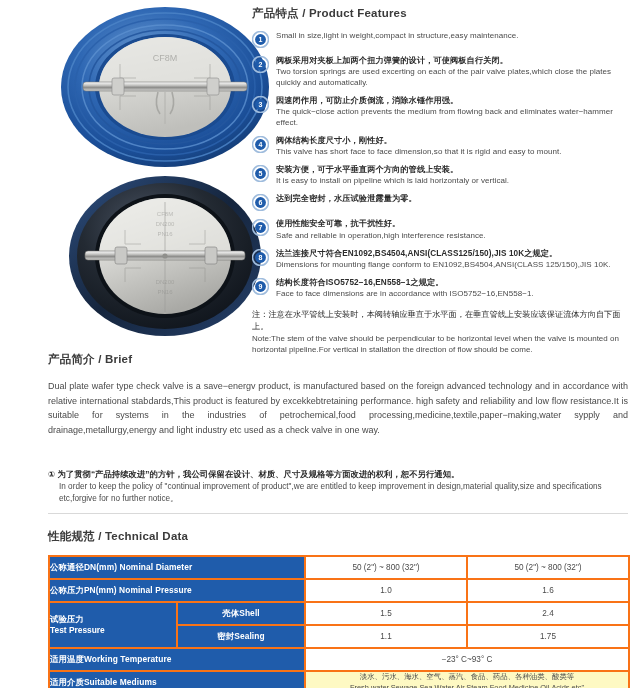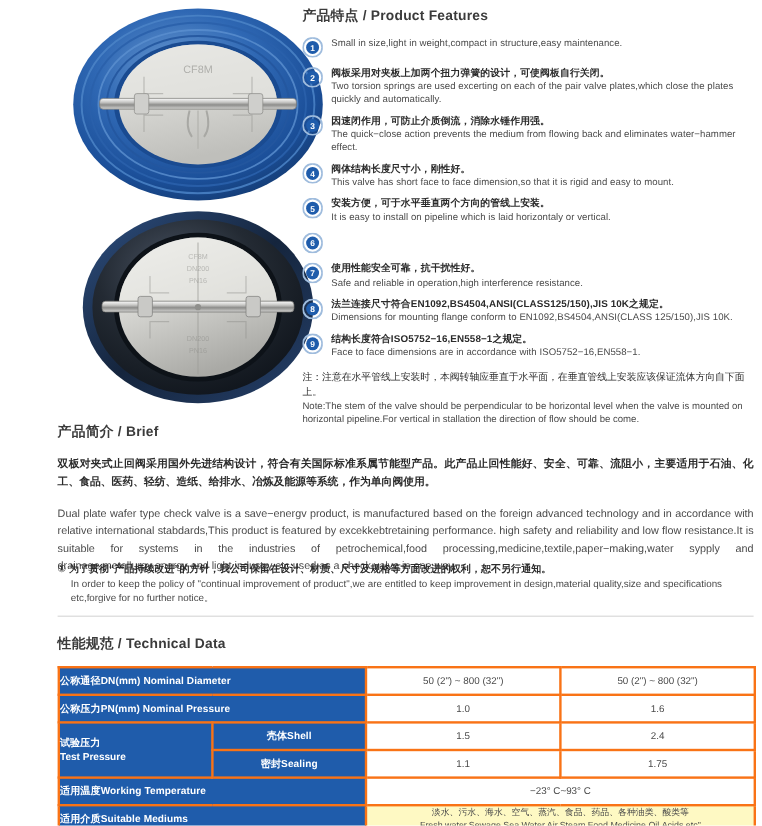--- a/index.html
+++ b/index.html
@@ -380,20 +380,21 @@
 
   <div class="feature">
     <div class="badge">
       <svg width="17" height="17" viewBox="0 0 17 17">
           <circle cx="8.5" cy="8.5" r="8" fill="none" stroke="#9fbcdd" stroke-width="1.6"></circle>
           <circle cx="8.5" cy="8.5" r="5.4" fill="#1f5cab"></circle>
           <text x="8.5" y="11.4" font-family="'Liberation Sans',sans-serif" font-size="7" font-weight="bold" fill="#ffffff" text-anchor="middle">6</text>
         </svg>
     </div>
     <div class="feature-text">
+      <div class="feat-cn">达到完全密封，水压试验泄露量为零。</div>
     </div>
   </div>
 
   <div class="feature">
     <div class="badge">
       <svg width="17" height="17" viewBox="0 0 17 17">
           <circle cx="8.5" cy="8.5" r="8" fill="none" stroke="#9fbcdd" stroke-width="1.6"></circle>
           <circle cx="8.5" cy="8.5" r="5.4" fill="#1f5cab"></circle>
           <text x="8.5" y="11.4" font-family="'Liberation Sans',sans-serif" font-size="7" font-weight="bold" fill="#ffffff" text-anchor="middle">7</text>
         </svg>
@@ -433,21 +434,20 @@
   </div>
 
   <div class="note">
     <div class="note-cn">注：注意在水平管线上安装时，本阀转轴应垂直于水平面，在垂直管线上安装应该保证流体方向自下面上。</div>
     <div class="note-en">Note:The stem of the valve should be perpendicular to be horizontal level when the valve is mounted on horizontal pipeline.For vertical in stallation the direction of flow should be come.</div>
   </div>
 </div>
 
 <div class="brief">
   <div class="section-title">产品简介 / Brief</div>
-  <div class="brief-cn">双板对夹式止回阀采用国外先进结构设计，符合有关国际标准系属节能型产品。此产品止回性能好、安全、可靠、流阻小，主要适用于石油、化工、食品、医药、轻纺、造纸、给排水、冶炼及能源等系统，作为单向阀使用。</div>
   <div class="brief-en">Dual plate wafer type check valve is a save−energv product, is manufactured based on the foreign advanced technology and in accordance with relative international stabdards,This product is featured by excekkebtretaining performance.  high safety and reliability and low flow resistance.It is suitable for systems in the industries of petrochemical,food processing,medicine,textile,paper−making,water sypply and drainage,metallurgy,energy and light industry etc used as a check valve in one way.</div>
 </div>
 
 <div class="policy">
   <div class="policy-cn">① 为了贯彻“产品持续改进”的方针，我公司保留在设计、材质、尺寸及规格等方面改进的权利，恕不另行通知。</div>
   <div class="policy-en">In order to keep the policy of "continual improvement of product",we are entitled to keep improvement in design,material quality,size and specifications etc,forgive for no further notice。</div>
 </div>
 <div class="divider"></div>
 
 <div class="tech">

